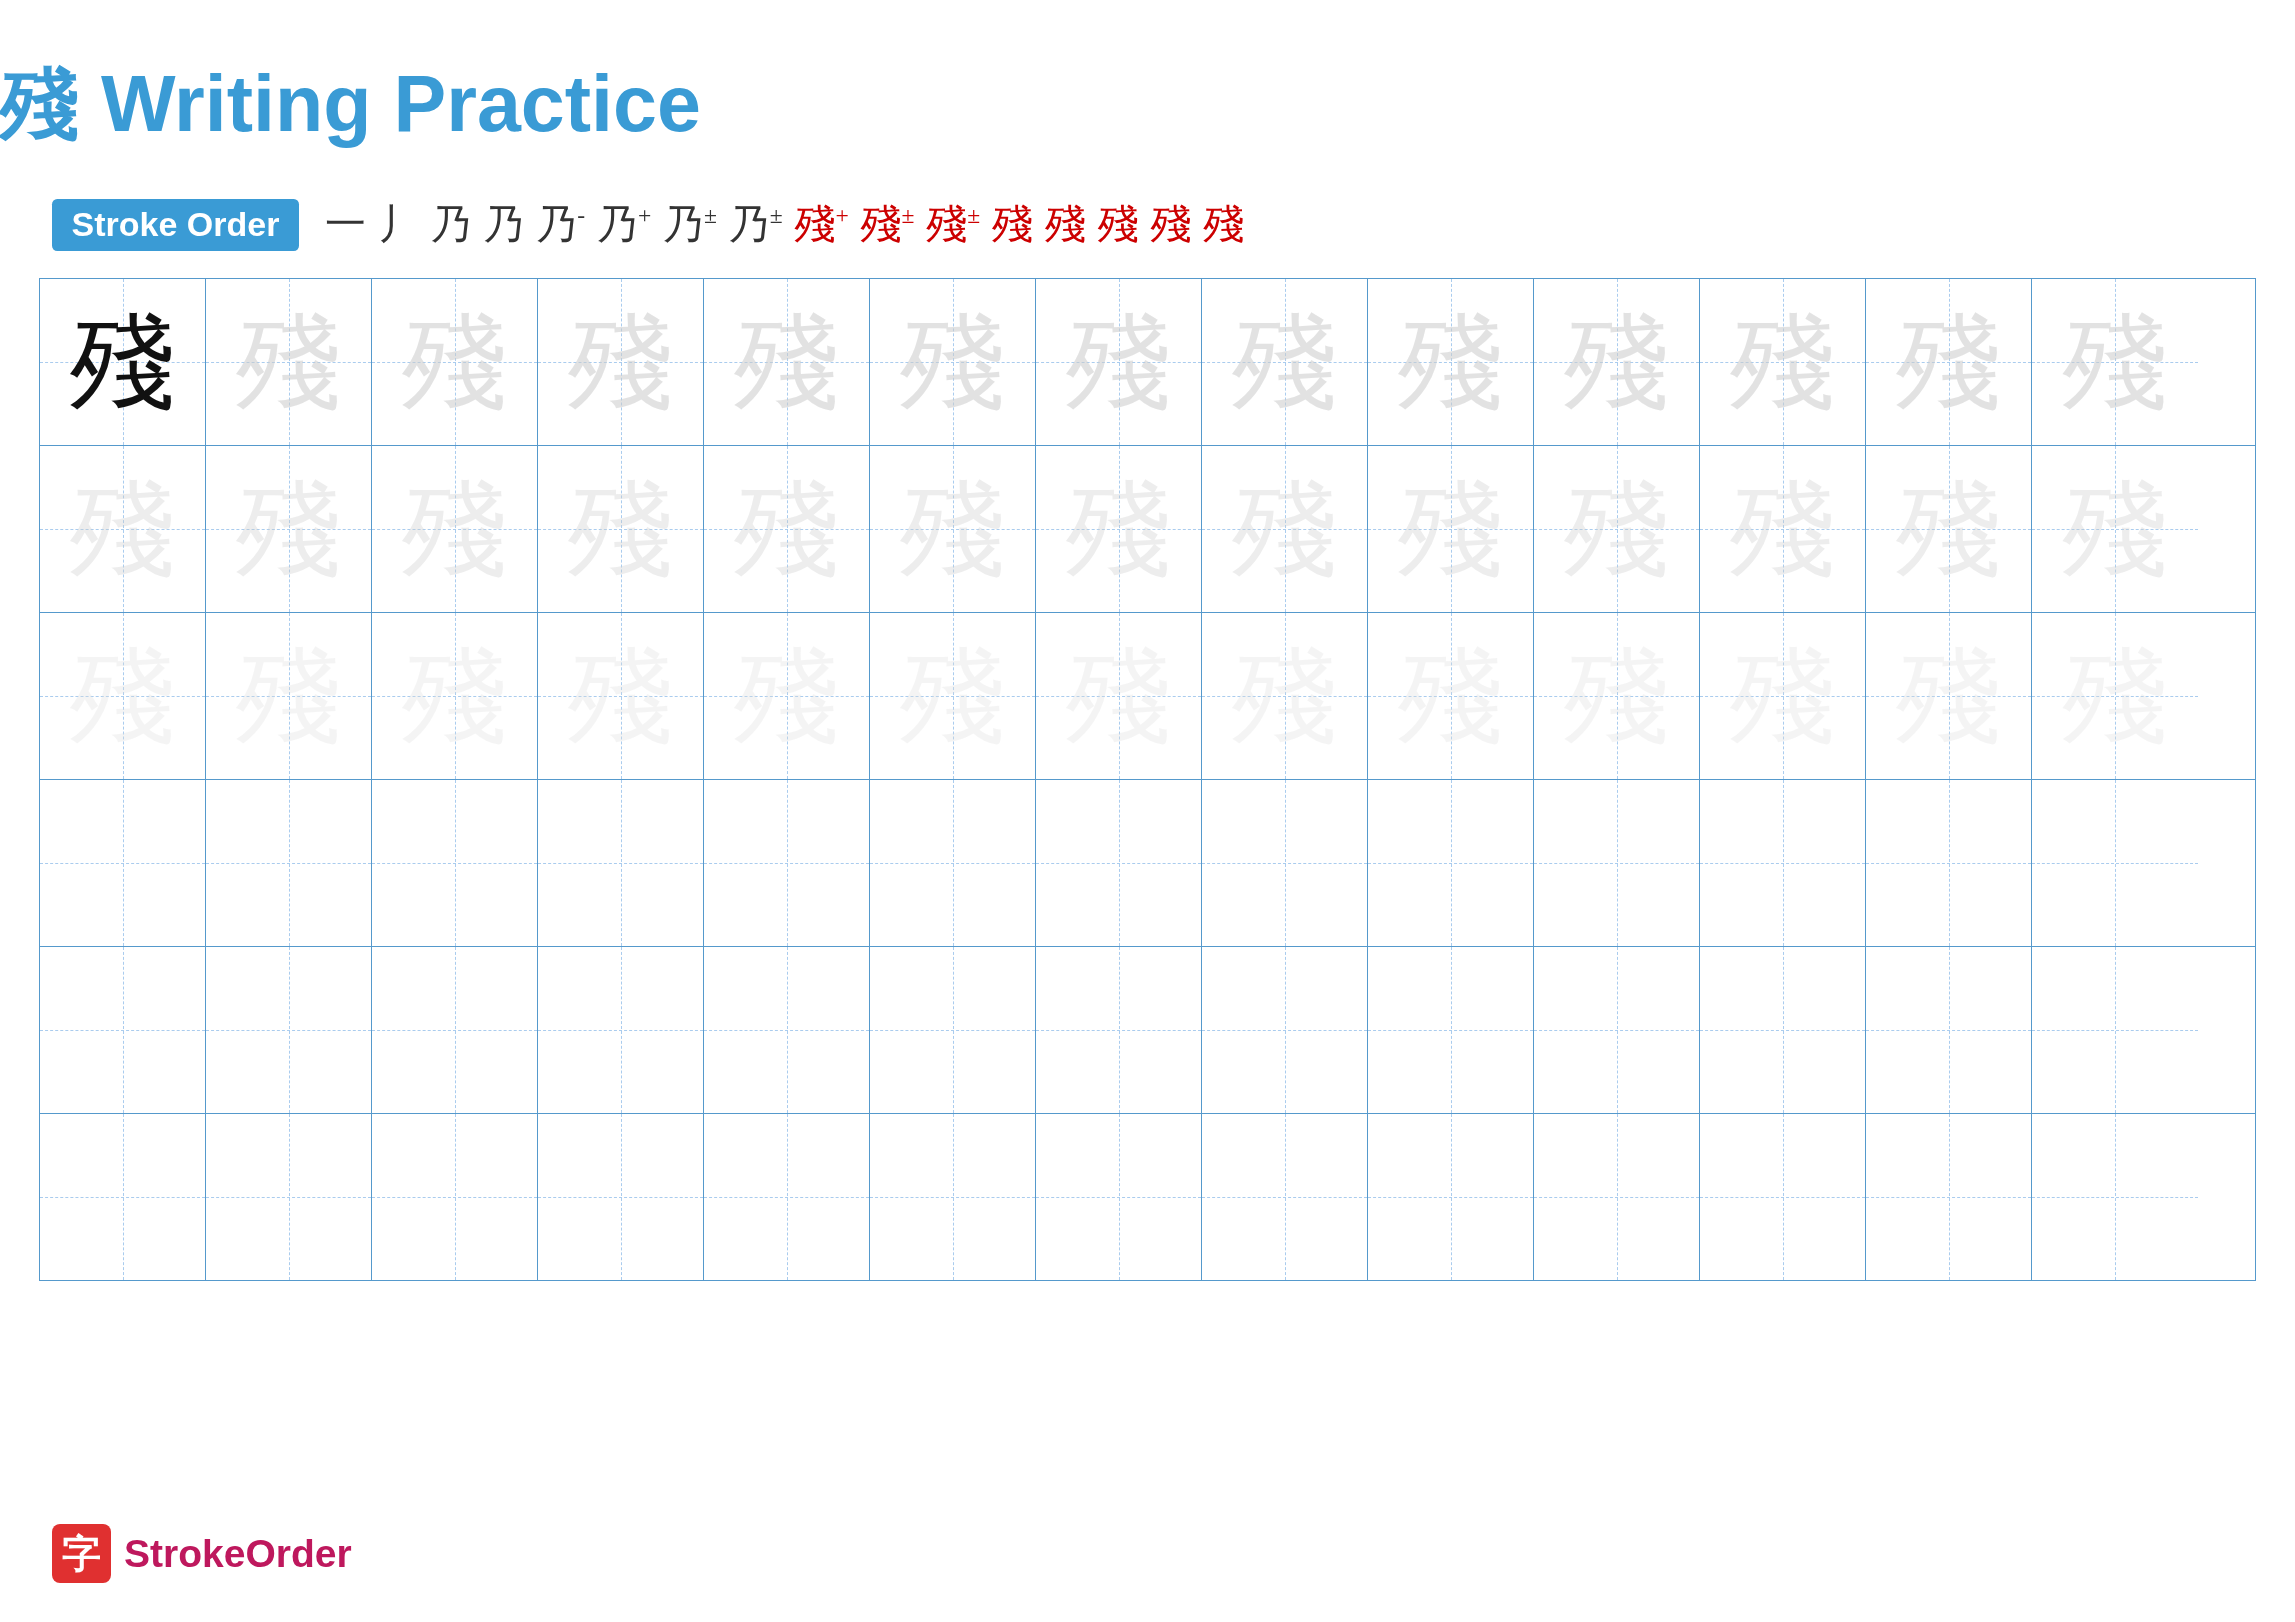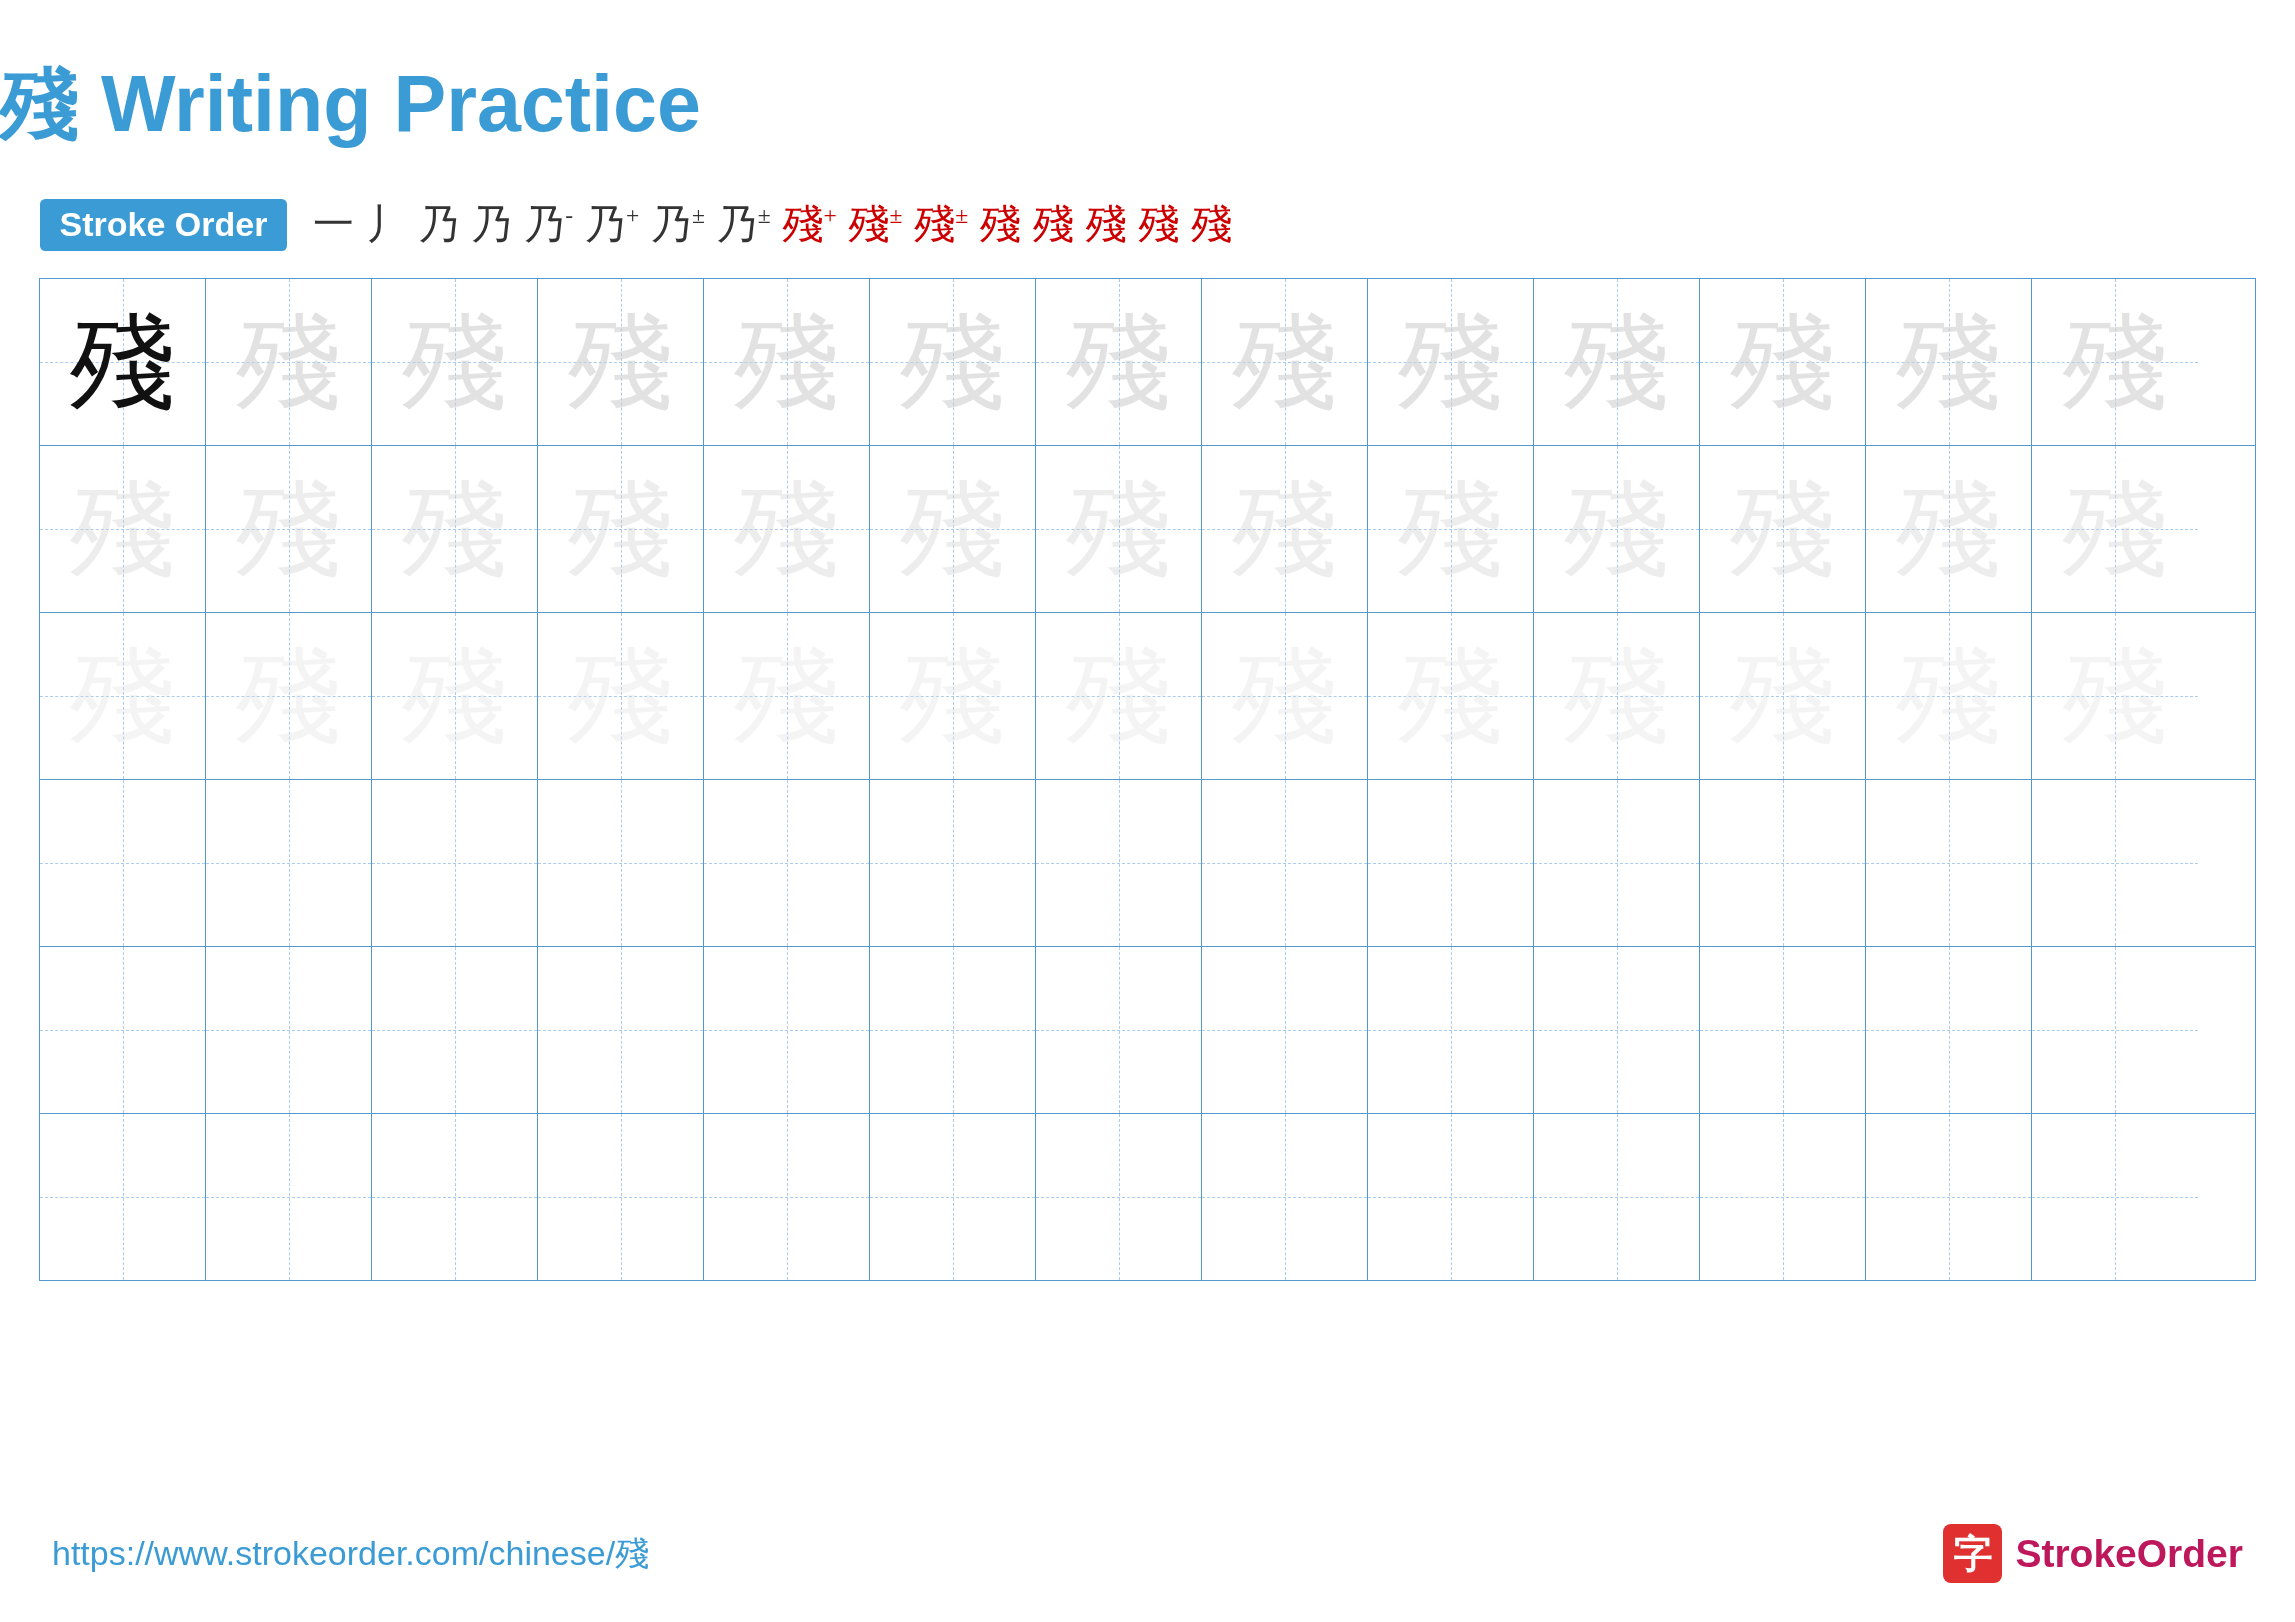--- a/index.html
+++ b/index.html
@@ -22,21 +22,21 @@
       font-size: 79px;
       color: #3a9bd5;
       font-weight: bold;
       font-family: Arial, sans-serif;
     }
 
     
     .stroke-order-row {
       display: flex;
       align-items: center;
-      padding: 13px 40px;
+      padding: 13px 52px;
       margin-bottom: 13px;
       text-align: right;
     }
     .stroke-order-badge {
       background-color: #3a9bd5;
       color: white;
       font-size: 34px;
       font-weight: bold;
       font-family: Arial, sans-serif;
       padding: 6.5px 19.6px;
@@ -371,21 +371,20 @@
     <div class="grid-cell"></div>
     <div class="grid-cell"></div>
     <div class="grid-cell"></div>
     <div class="grid-cell"></div>
     <div class="grid-cell"></div>
   </div>
 
 </div>
 
 <div class="footer">
-  <span class="footer-url">https://www.strokeorder.com/chinese/殘</span>
   <div class="footer-logo">
     <div class="logo-icon">
       <span>字</span>
     </div>
     <span class="logo-text">StrokeOrder</span>
   </div>
 </div>
 
 
 </body></html>

